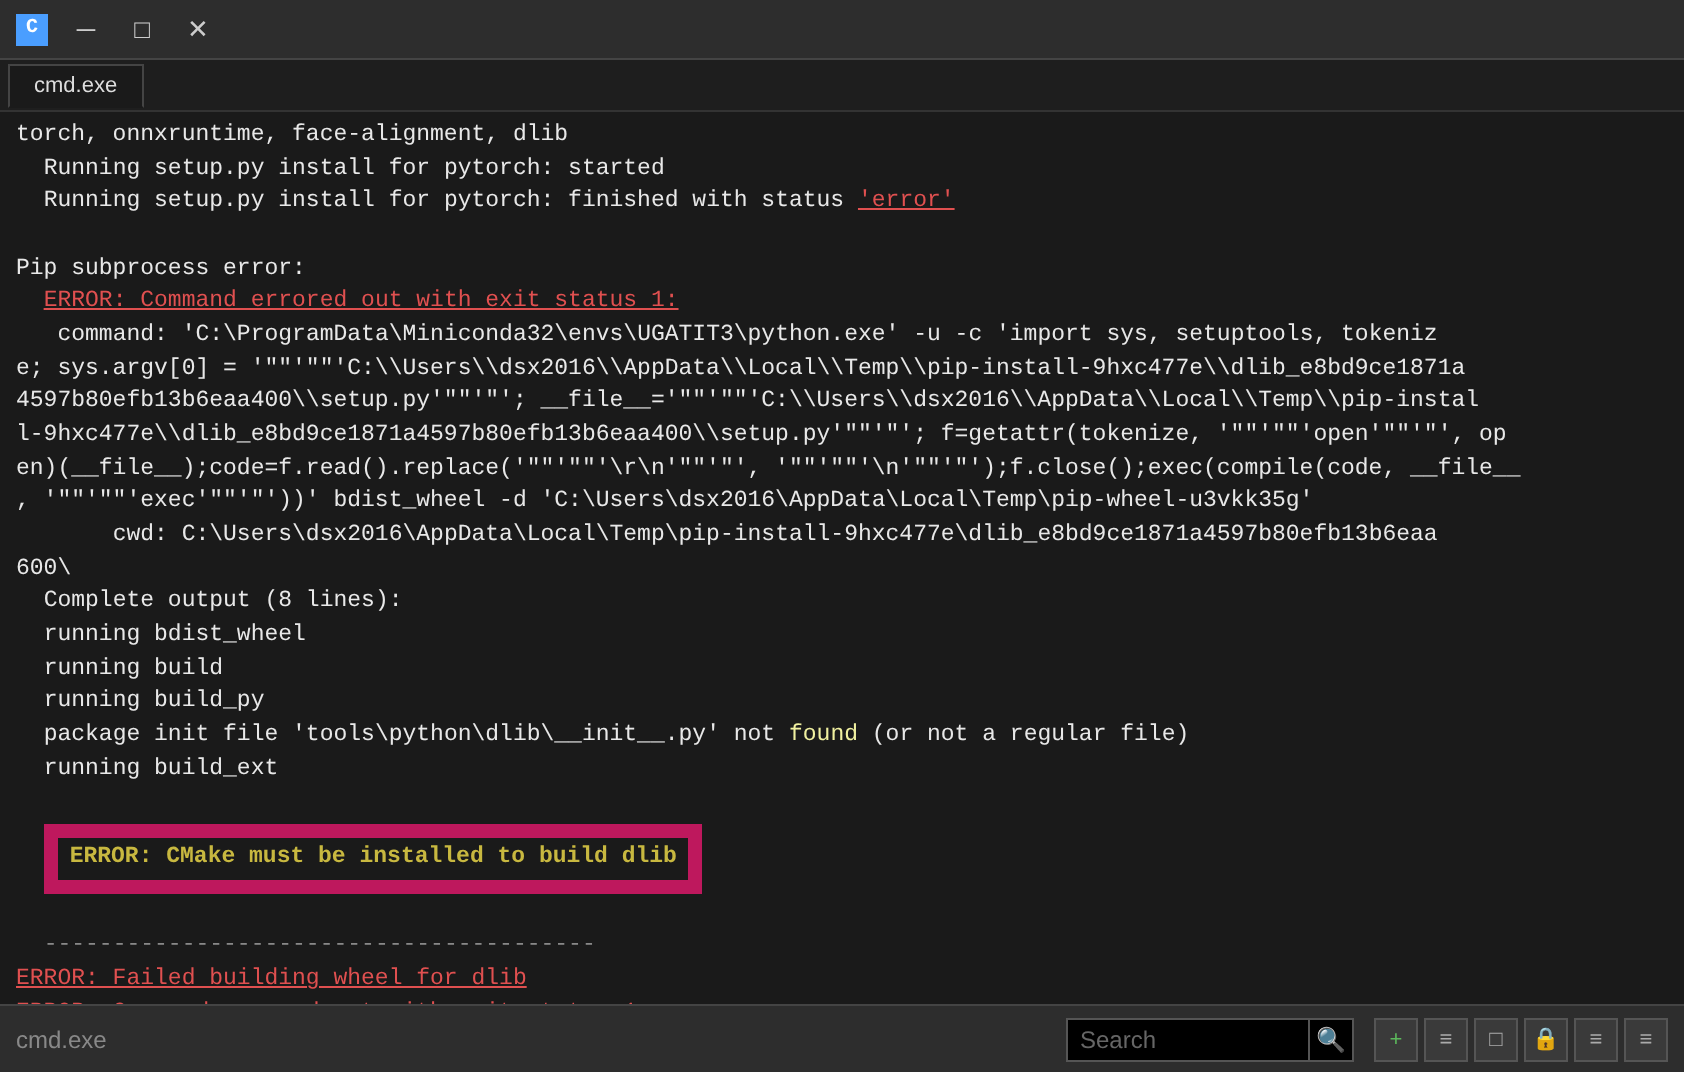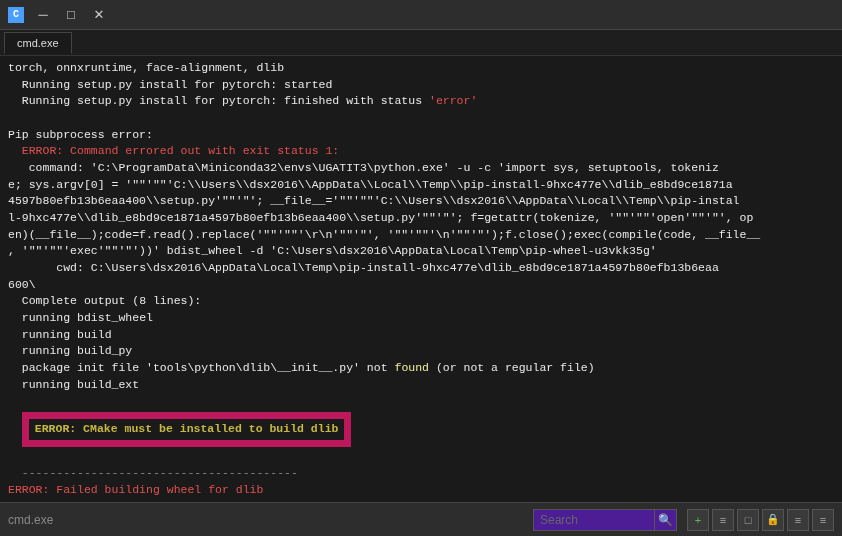--- a/index.html
+++ b/index.html
@@ -93,21 +93,21 @@
     .terminal-content {
       font-size: 11.5px;
       line-height: 1.45;
       color: #c8c8c8;
       white-space: pre;
       overflow: hidden;
     }
 
     
     .t-white { color: #e8e8e8; margin-top: 37px; }
-    .t-red { color: #e05050; }
+    .t-red { color: #e05050; text-decoration: underline; }
     .t-gray { color: #888; }
     .t-highlight { color: #f0f0a0; }
     .t-error-box {
       display: inline-block;
       background: #1a1a1a;
       border: 7px solid #be185d;
       color: #c8b840;
       padding: 2px 6px;
       margin: 2px 0;
       font-weight: bold;
@@ -124,21 +124,21 @@
       gap: 6px;
     }
     .status-label {
       color: #888;
       font-size: 12px;
       font-family: 'Segoe UI', sans-serif;
     }
     .search-box {
       display: flex;
       align-items: center;
-      background: #4c1d95;
+      background: #000000;
       border: 1px solid #555;
       height: 22px;
       margin-left: auto;
     }
     .search-input {
       background: transparent;
       border: none;
       outline: none;
       color: #999;
       font-size: 12px;

